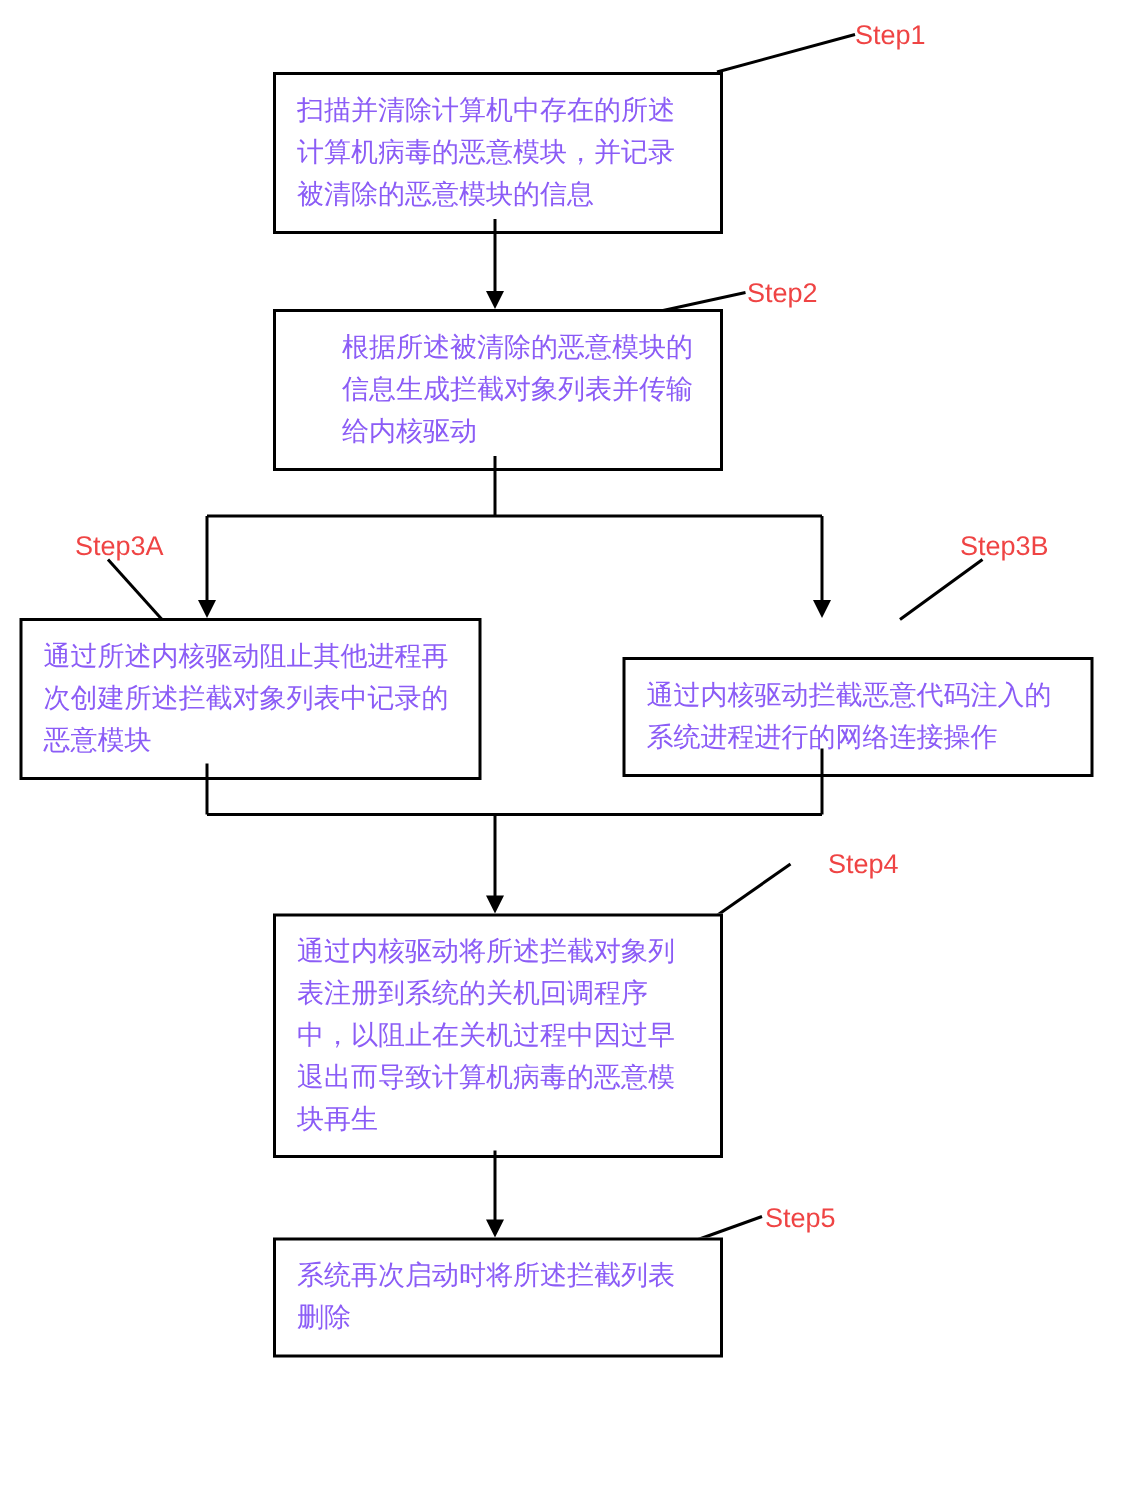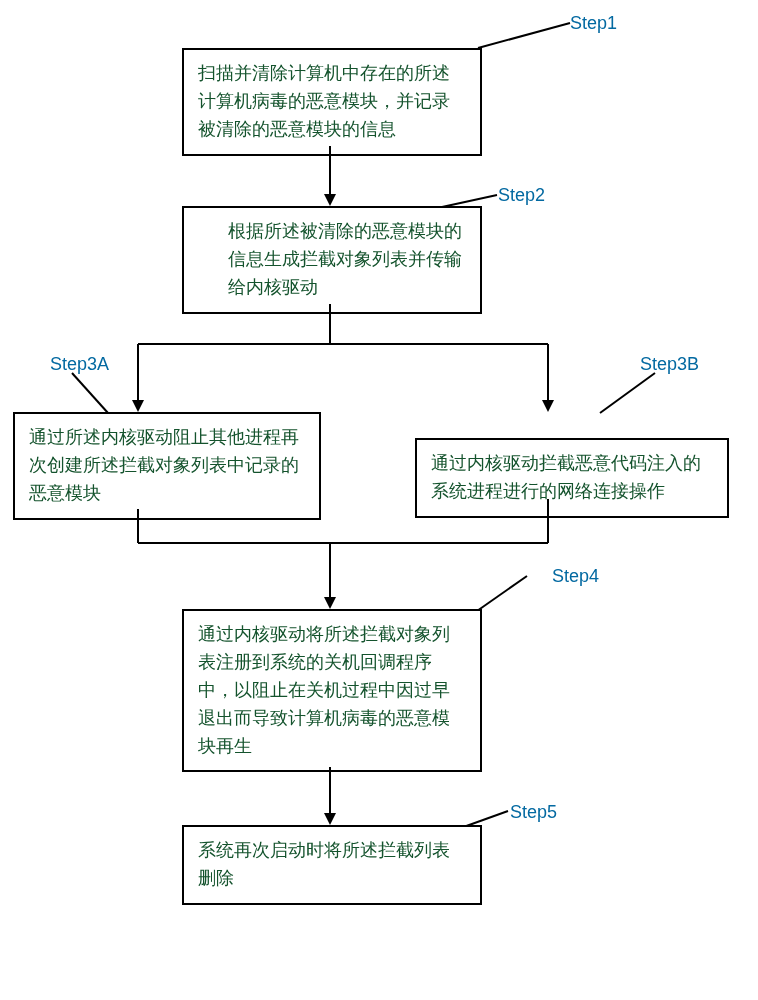--- a/index.html
+++ b/index.html
@@ -12,27 +12,27 @@
     height: 1000px;
     position: relative;
   }
   .box {
     position: absolute;
     border: 2px solid #000;
     background: #fff;
     padding: 10px 14px;
     font-size: 18px;
     line-height: 1.55;
-    color: #14532d;
+    color: #8b5cf6;
   }
   .label {
     position: absolute;
     font-size: 18px;
     font-family: Arial, sans-serif;
-    color: #0369a1;
+    color: #ef4444;
   }
   svg.connector {
     position: absolute;
     overflow: visible;
     pointer-events: none;
   }
 </style>
 </head>
 <body>
 

